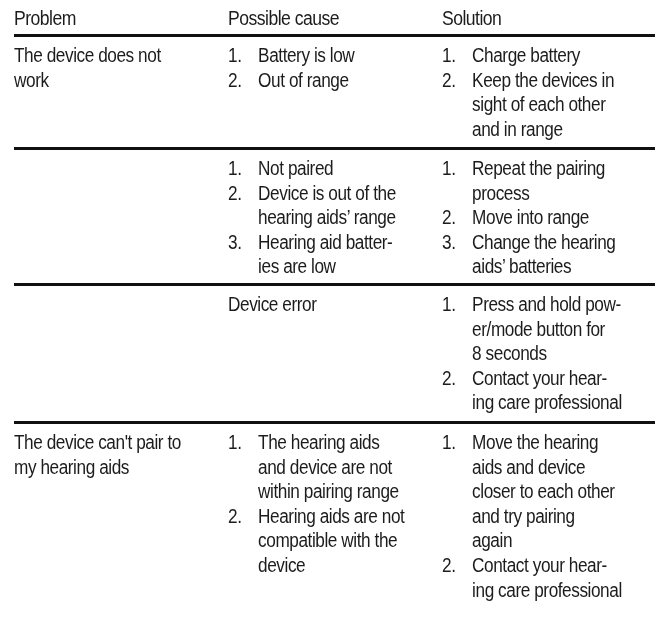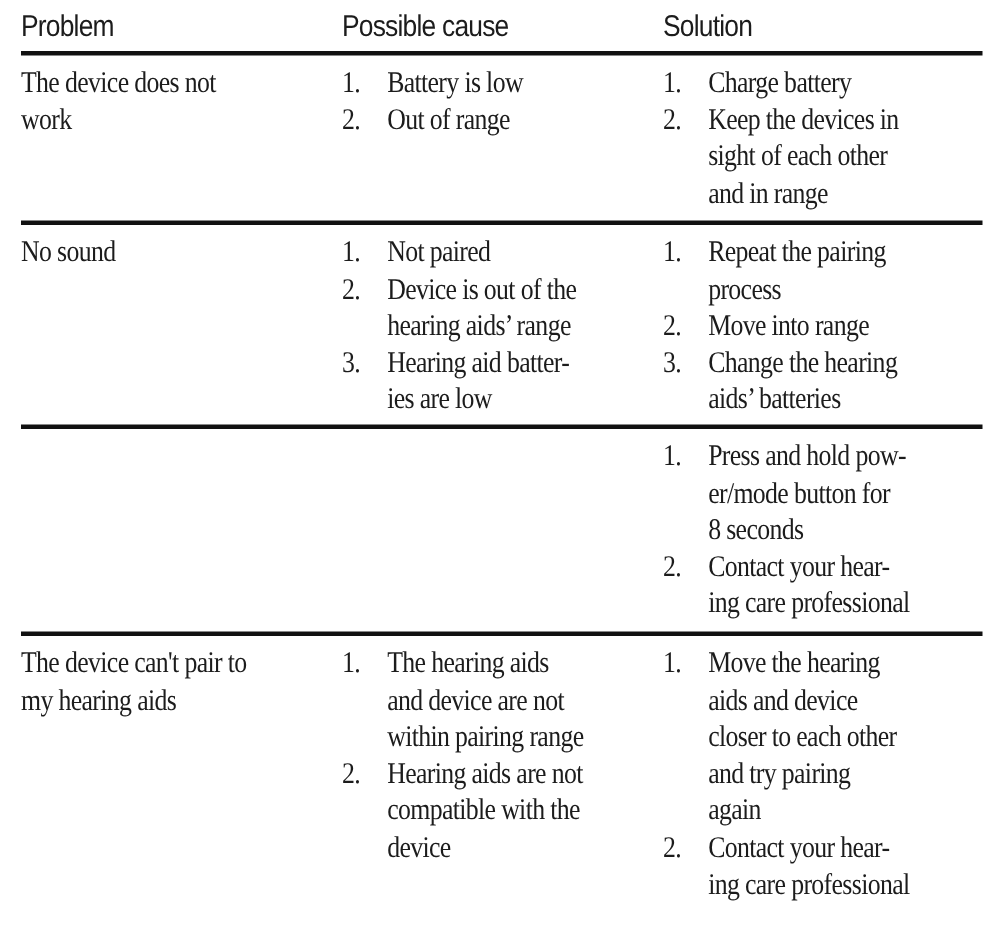--- a/index.html
+++ b/index.html
@@ -5,21 +5,21 @@
   html, body { margin: 0; padding: 0; background: #ffffff; }
   body { width: 664px; height: 618px; position: relative; overflow: hidden;
          font-family: "Liberation Sans", sans-serif; color: #1c1c1c; }
   .tbl { position: absolute; left: 14px; top: 0; width: 641px; }
   .hdr { position: relative; height: 34px; }
   .hdr span { position: absolute; top: 6px; font-size: 20px; line-height: 24px;
               letter-spacing: -0.6px; transform: scaleX(0.88); transform-origin: left top; }
   .rule { height: 3px; background: #111; }
   .row { position: relative; }
   .cell { position: absolute; top: 6px; font-size: 20px; line-height: 24.6px;
-          letter-spacing: -0.5px; font-family: Liberation Serif, serif; }
+          letter-spacing: -0.5px; }
   .c1 { left: 0; width: 210px; }
   .c2 { left: 214px; width: 210px; }
   .c3 { left: 428px; width: 215px; }
   .item { position: relative; padding-left: 35px; }
   .num { position: absolute; left: 0; top: 0; }
   .lines span { display: block; white-space: pre; }
   .sq { transform: scaleX(0.86); transform-origin: left top; display: block; }
 </style>
 </head>
 <body>
@@ -70,25 +70,20 @@
               <span>sight of each other</span>
               <span>and in range</span>
             </div>
           </div>
       </div>
     </div>
   </div>
   <div class="rule"></div>
 
   <div class="row" style="height:133px">
-    <div class="cell c1">
-      <div class="sq lines">
-          <span>No sound</span>
-        </div>
-    </div>
     <div class="cell c2">
       <div class="sq">
         <div class="item">
             <span class="num">1.</span>
             <div class="lines">
               <span>Not paired</span>
             </div>
           </div>
         <div class="item">
             <span class="num">2.</span>
@@ -127,20 +122,25 @@
               <span>Change the hearing</span>
               <span>aids’ batteries</span>
             </div>
           </div>
       </div>
     </div>
   </div>
   <div class="rule"></div>
 
   <div class="row" style="height:135px">
+    <div class="cell c2">
+      <div class="sq lines">
+          <span>Device error</span>
+        </div>
+    </div>
     <div class="cell c3">
       <div class="sq">
         <div class="item">
             <span class="num">1.</span>
             <div class="lines">
               <span>Press and hold pow-</span>
               <span>er/mode button for</span>
               <span>8 seconds</span>
             </div>
           </div>

